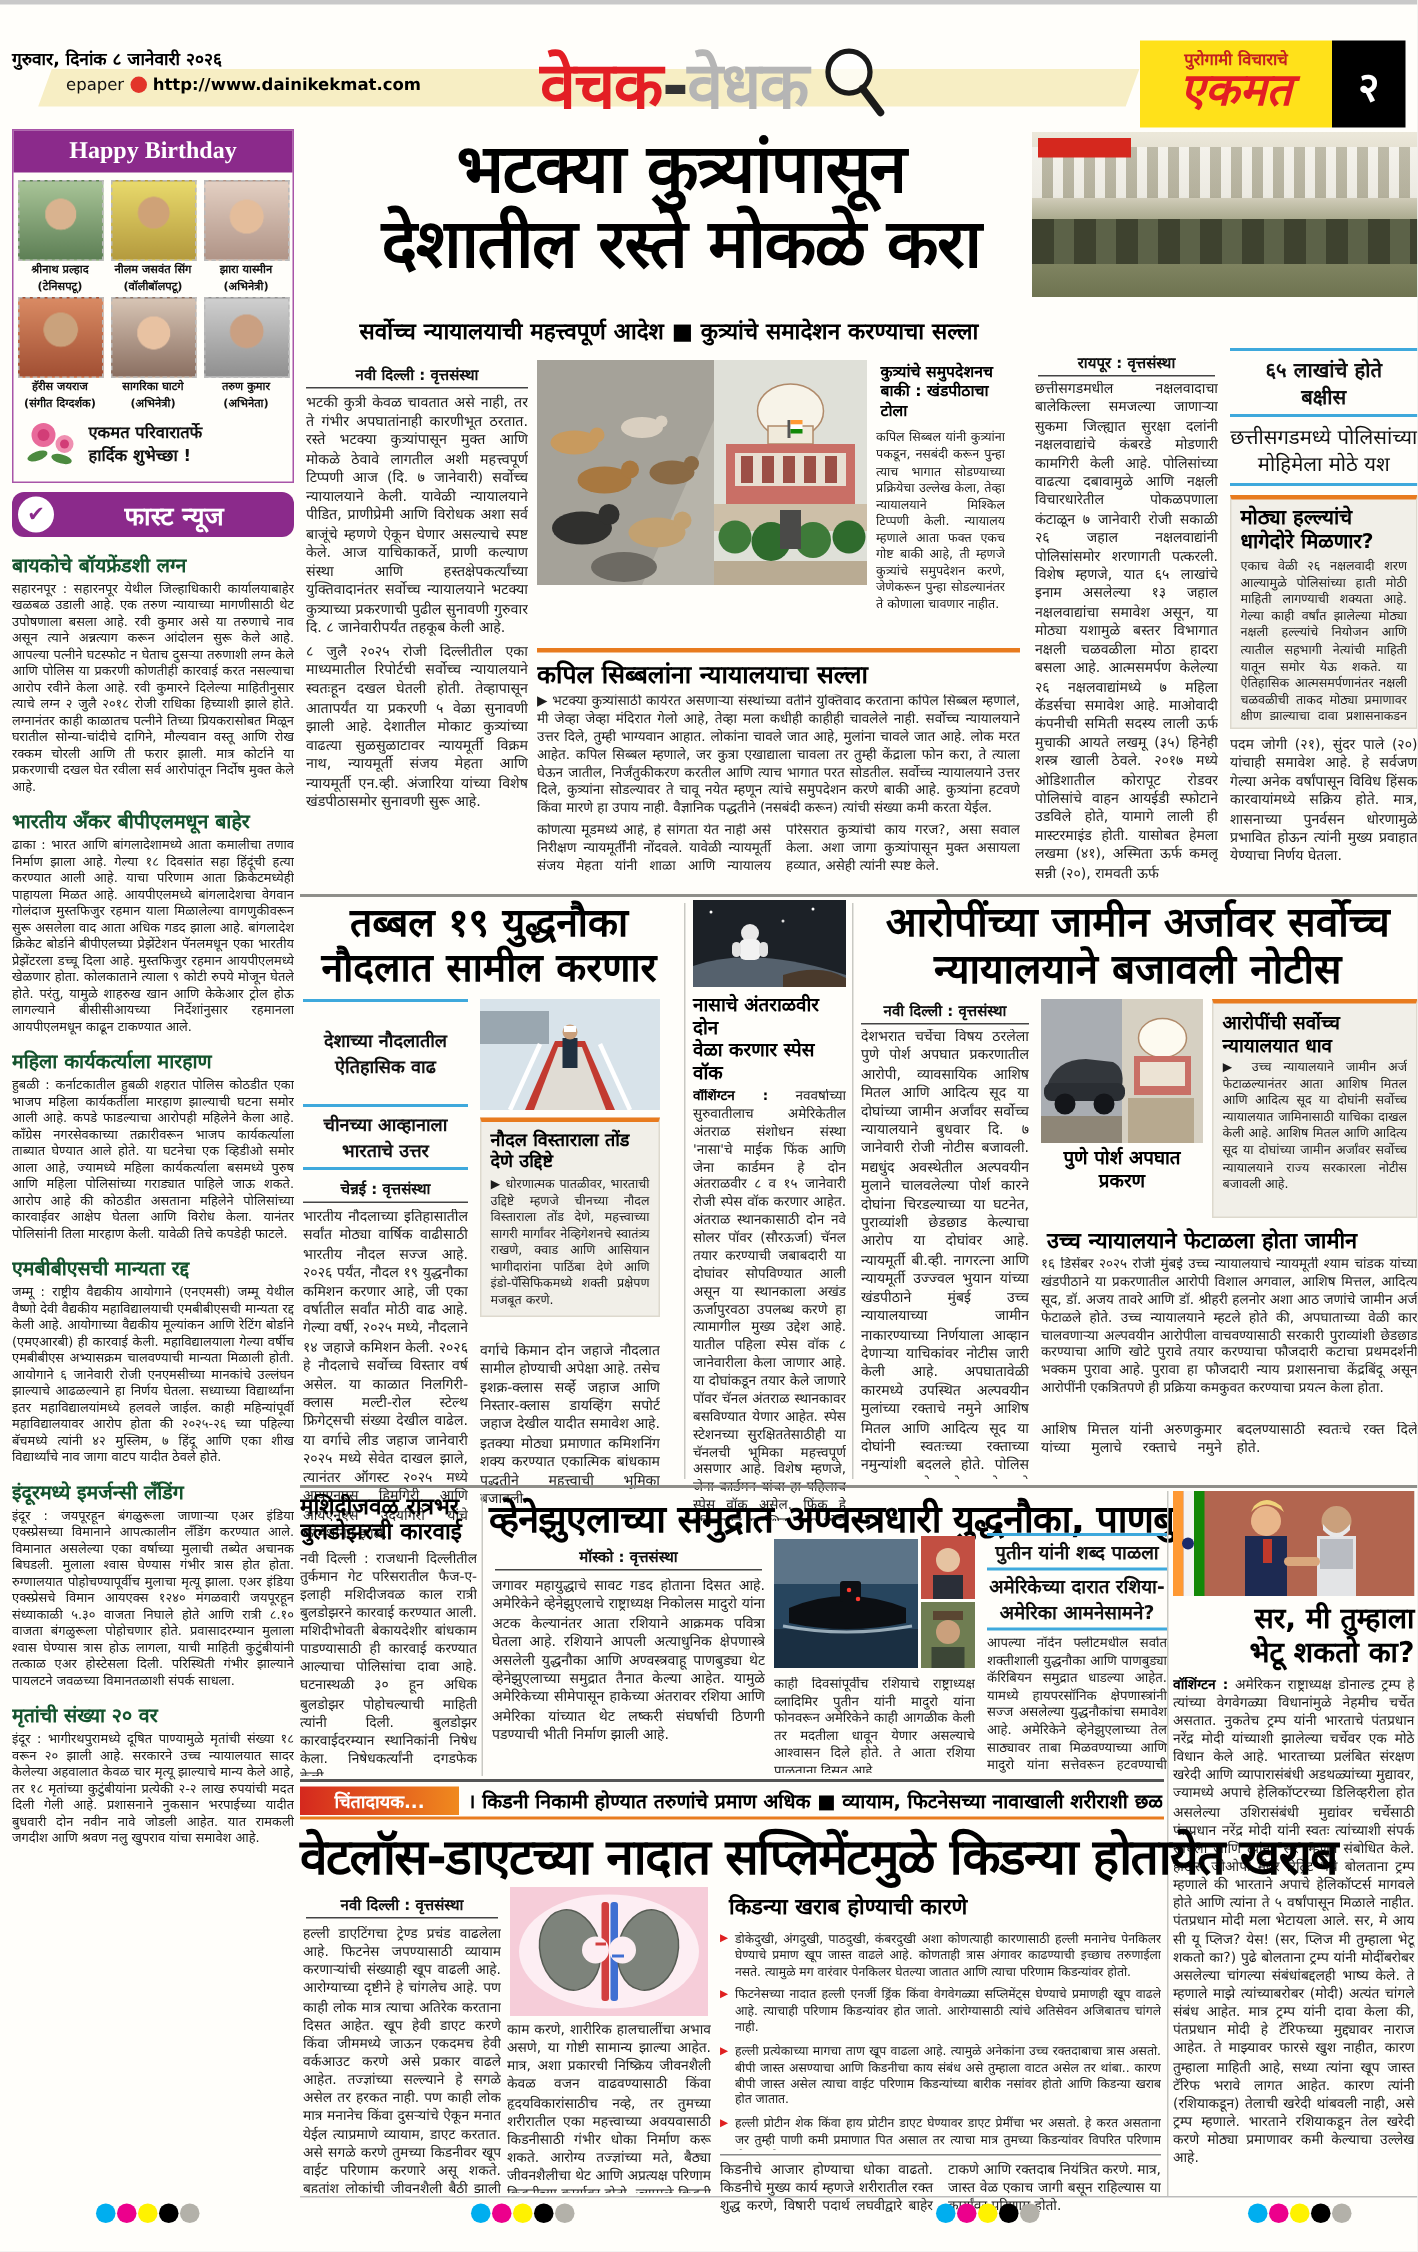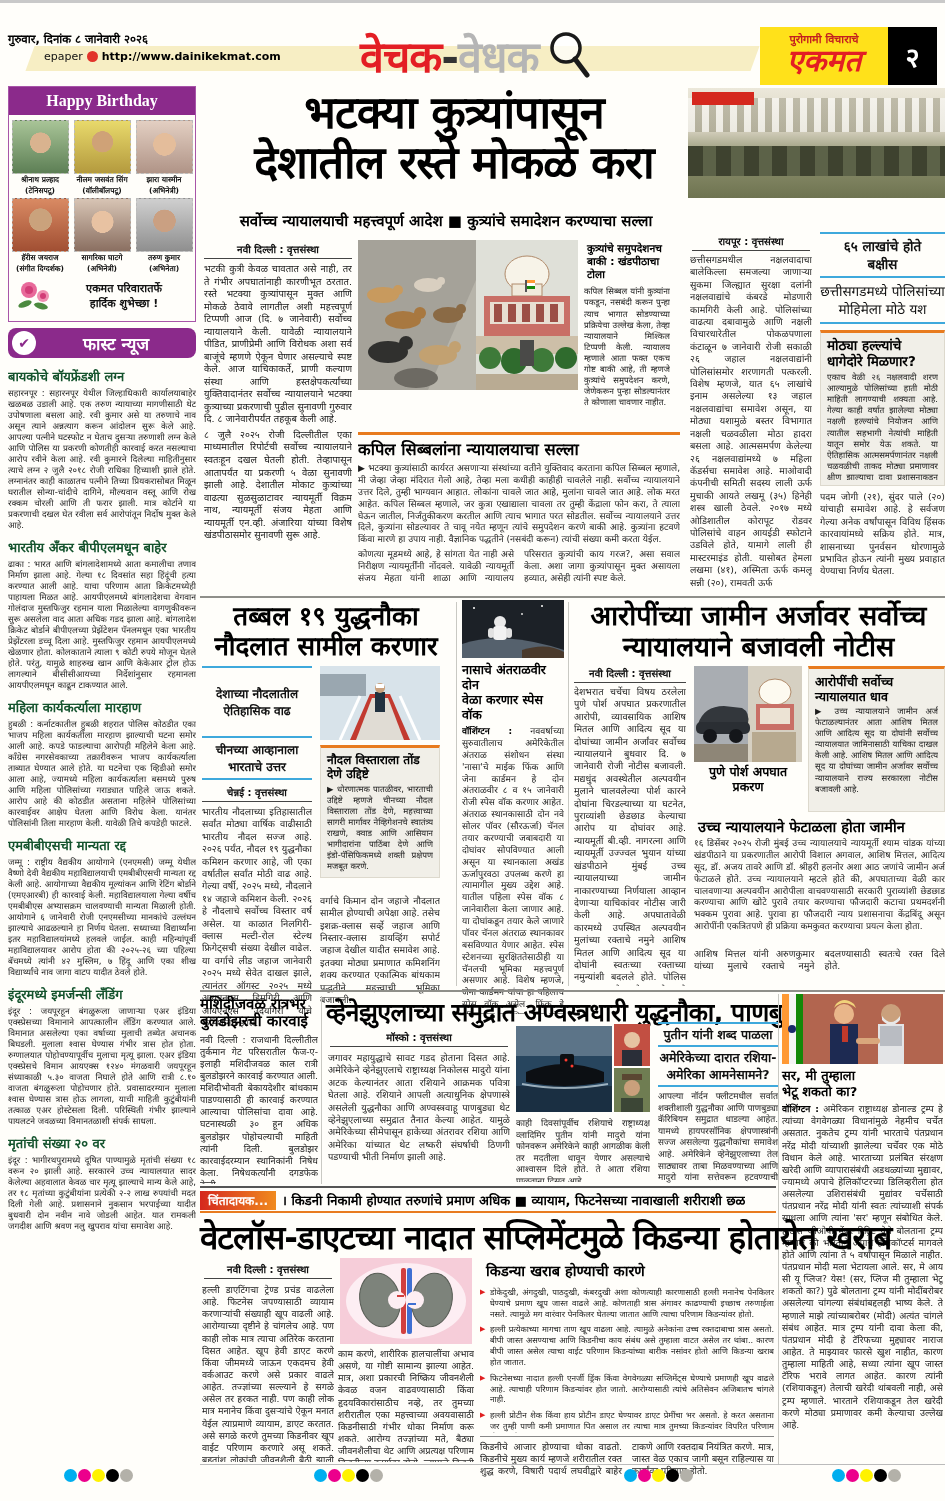--- a/index.html
+++ b/index.html
@@ -93,21 +93,21 @@
     </div>
     <div style="display:flex;align-items:center;gap:4px;margin:4px 6px 0">
       <svg width="40" height="34" viewBox="0 0 40 34">
         <circle cx="14" cy="12" r="8" fill="#e86a9a"></circle>
           <circle cx="14" cy="12" r="4" fill="#d23d77"></circle>
         <circle cx="28" cy="18" r="6" fill="#ef8fb0"></circle>
           <circle cx="28" cy="18" r="3" fill="#d23d77"></circle>
         <ellipse cx="10" cy="26" rx="7" ry="3" fill="#4c8a3f" transform="rotate(-20 10 26)"></ellipse>
         <ellipse cx="26" cy="28" rx="7" ry="3" fill="#4c8a3f" transform="rotate(15 26 28)"></ellipse>
       </svg>
-      <div style="text-align:center;flex:1">
+      <div style="text-align:left;flex:1">
         <div style="font-size:11px;font-weight:bold">एकमत परिवारातर्फे</div>
         <div style="font-size:11px;font-weight:bold">हार्दिक शुभेच्छा !</div>
       </div>
     </div>
   </div>
 
   <div class="abs" style="left:8px;top:328px;width:188px;height:30px;background:#8b2a8b;border-radius:8px;display:flex;align-items:center">
     <span style="width:24px;height:24px;border-radius:50%;background:#fff;color:#8b2a8b;font-size:14px;font-weight:bold;display:flex;align-items:center;justify-content:center;margin-left:4px">✔</span>
     <span style="color:#fff;font-size:17px;font-weight:bold;flex:1;text-align:center">फास्ट न्यूज</span>
   </div>
@@ -405,30 +405,30 @@
         <circle cx="62" cy="20" r="10" fill="#e9b68a"></circle>
         <path d="M52,14 Q62,4 74,14 L72,10 Q62,2 54,10 Z" fill="#f0d27a"></path>
         <rect x="60" y="32" width="6" height="16" fill="#c0392b"></rect>
         <rect x="96" y="30" width="26" height="40" fill="#e3e4e6"></rect>
         <rect x="98" y="32" width="22" height="20" fill="#b9bcc2"></rect>
         <circle cx="109" cy="20" r="10" fill="#caa07c"></circle>
         <path d="M100,22 Q109,34 118,22 L118,26 Q109,36 100,26 Z" fill="#e8e8e8"></path>
         <rect x="74" y="44" width="24" height="6" rx="3" fill="#d9a77c"></rect>
       </svg>
     </div>
-    <div class="hd" style="text-align:left;font-size:13px;line-height:1.2;margin-top:4px">
+    <div class="hd" style="text-align:right;font-size:19px;line-height:1.2;margin-top:4px">
       <div>सर, मी तुम्हाला</div>
       <div>भेटू शकतो का?</div>
     </div>
     <div class="jt" style="font-size:9.2px;margin-top:4px;height:344px"><span class="hd">वॉशिंग्टन :</span> <span>अमेरिकन राष्ट्राध्यक्ष डोनाल्ड ट्रम्प हे त्यांच्या वेगवेगळ्या विधानांमुळे नेहमीच चर्चेत असतात. नुकतेच ट्रम्प यांनी भारताचे पंतप्रधान नरेंद्र मोदी यांच्याशी झालेल्या चर्चेवर एक मोठे विधान केले आहे. भारताच्या प्रलंबित संरक्षण खरेदी आणि व्यापारासंबंधी अडथळ्यांच्या मुद्यावर, ज्यामध्ये अपाचे हेलिकॉप्टरच्या डिलिव्हरीला होत असलेल्या उशिरासंबंधी मुद्यांवर चर्चेसाठी पंतप्रधान नरेंद्र मोदी यांनी स्वतः त्यांच्याशी संपर्क साधला आणि त्यांना 'सर' म्हणून संबोधित केले. हाऊस जीओपी मेंबर रिट्रिट येथे बोलताना ट्रम्प म्हणाले की भारताने अपाचे हेलिकॉप्टर्स मागवले होते आणि त्यांना ते ५ वर्षांपासून मिळाले नाहीत. पंतप्रधान मोदी मला भेटायला आले. सर, मे आय सी यू प्लिज? येस! (सर, प्लिज मी तुम्हाला भेटू शकतो का?) पुढे बोलताना ट्रम्प यांनी मोदींबरोबर असलेल्या चांगल्या संबंधांबद्दलही भाष्य केले. ते म्हणाले माझे त्यांच्याबरोबर (मोदी) अत्यंत चांगले संबंध आहेत. मात्र ट्रम्प यांनी दावा केला की, पंतप्रधान मोदी हे टॅरिफच्या मुद्द्यावर नाराज आहेत. ते माझ्यावर फारसे खुश नाहीत, कारण तुम्हाला माहिती आहे, सध्या त्यांना खूप जास्त टॅरिफ भरावे लागत आहेत. कारण त्यांनी (रशियाकडून) तेलाची खरेदी थांबवली नाही, असे ट्रम्प म्हणाले. भारताने रशियाकडून तेल खरेदी करणे मोठ्या प्रमाणावर कमी केल्याचा उल्लेख आहे.</span></div>
   </div>
 
   <div class="hrule" style="left:200px;top:1186px;width:576px;height:1.5px;background:#555"></div>
   <div class="abs" style="left:200px;top:1190px;width:576px;height:20px;display:flex;align-items:center;gap:6px">
-    <span style="background:linear-gradient(90deg,#d5281e,#f08a1e);color:#fff;font-weight:bold;font-size:12px;padding:1px 8px">चिंतादायक...</span>
+    <span style="background:linear-gradient(90deg,#d5281e,#f08a1e);color:#fff;font-weight:bold;font-size:12px;padding:1px 23px">चिंतादायक...</span>
     <span class="hd" style="font-size:13px;white-space:nowrap;overflow:hidden">। किडनी निकामी होण्यात तरुणांचे प्रमाण अधिक ■ व्यायाम, फिटनेसच्या नावाखाली शरीराशी छळ</span>
   </div>
   <div class="hrule" style="left:200px;top:1211px;width:576px;height:2px;background:#e87b1e"></div>
 
   <div class="abs" style="left:200px;top:1214px;width:745px;height:250px">
     <div class="hd" style="font-size:33px;letter-spacing:-1px;white-space:nowrap">वेटलॉस-डाएटच्या नादात सप्लिमेंटमुळे किडन्या होतायेत खराब</div>
     <div class="dl" style="position:absolute;left:4px;top:48px;width:128px">नवी दिल्ली : वृत्तसंस्था</div>
     <div class="jt" style="position:absolute;left:2px;top:70px;width:132px;height:178px;font-size:9.2px">हल्ली डाएटिंगचा ट्रेण्ड प्रचंड वाढलेला आहे. फिटनेस जपण्यासाठी व्यायाम करणाऱ्यांची संख्याही खूप वाढली आहे. आरोग्याच्या दृष्टीने हे चांगलेच आहे. पण काही लोक मात्र त्याचा अतिरेक करताना दिसत आहेत. खूप हेवी डाएट करणे किंवा जीममध्ये जाऊन एकदमच हेवी वर्कआउट करणे असे प्रकार वाढले आहेत. तज्ज्ञांच्या सल्ल्याने हे सगळे असेल तर हरकत नाही. पण काही लोक मात्र मनानेच किंवा दुसऱ्यांचे ऐकून मनात येईल त्याप्रमाणे व्यायाम, डाएट करतात. असे सगळे करणे तुमच्या किडनीवर खूप वाईट परिणाम करणारे असू शकते. बहुतांश लोकांची जीवनशैली बैठी झाली आहे. म्हणजे, अनेक तास एकाच जागी बसून</div>
     <div class="ph" style="left:140px;top:44px;width:132px;height:86px">
       <svg width="132" height="86" viewBox="0 0 132 86">
@@ -442,22 +442,22 @@
         <circle cx="75" cy="42" r="9" fill="#fdeef3"></circle>
         <line x1="57" y1="38" x2="64" y2="38" stroke="#d23f3f" stroke-width="2"></line>
         <line x1="68" y1="46" x2="76" y2="46" stroke="#3f6fd2" stroke-width="2"></line>
       </svg>
     </div>
     <div class="jt" style="position:absolute;left:138px;top:134px;width:136px;height:114px;font-size:9.2px">काम करणे, शारीरिक हालचालींचा अभाव असणे, या गोष्टी सामान्य झाल्या आहेत. मात्र, अशा प्रकारची निष्क्रिय जीवनशैली केवळ वजन वाढवण्यासाठी किंवा हृदयविकारांसाठीच नव्हे, तर तुमच्या शरीरातील एका महत्त्वाच्या अवयवासाठी किडनीसाठी गंभीर धोका निर्माण करू शकते. आरोग्य तज्ज्ञांच्या मते, बैठ्या जीवनशैलीचा थेट आणि अप्रत्यक्ष परिणाम किडनीच्या कार्यावर होतो, ज्यामुळे किडनी स्टोन (मुतखडा) आणि दीर्घकालीन</div>
     <div style="position:absolute;left:280px;top:44px;width:294px">
       <div class="yellow hd" style="font-size:14.5px;padding:2px 6px">किडन्या खराब होण्याची कारणे</div>
       <ul class="causes jt" style="margin:5px 0 0;padding:0;font-size:8.2px;height:146px">
         <li>डोकेदुखी, अंगदुखी, पाठदुखी, कंबरदुखी अशा कोणत्याही कारणासाठी हल्ली मनानेच पेनकिलर घेण्याचे प्रमाण खूप जास्त वाढले आहे. कोणताही त्रास अंगावर काढण्याची इच्छाच तरुणाईला नसते. त्यामुळे मग वारंवार पेनकिलर घेतल्या जातात आणि त्याचा परिणाम किडन्यांवर होतो.</li>
+        <li>फिटनेसच्या नादात हल्ली एनर्जी ड्रिंक किंवा वेगवेगळ्या सप्लिमेंट्स घेण्याचे प्रमाणही खूप वाढले आहे. त्याचाही परिणाम किडन्यांवर होत जातो. आरोग्यासाठी त्यांचे अतिसेवन अजिबातच चांगले नाही.</li>
         <li>हल्ली प्रत्येकाच्या मागचा ताण खूप वाढला आहे. त्यामुळे अनेकांना उच्च रक्तदाबाचा त्रास असतो. बीपी जास्त असण्याचा आणि किडनीचा काय संबंध असे तुम्हाला वाटत असेल तर थांबा.. कारण बीपी जास्त असेल त्याचा वाईट परिणाम किडन्यांच्या बारीक नसांवर होतो आणि किडन्या खराब होत जातात.</li>
-        <li>फिटनेसच्या नादात हल्ली एनर्जी ड्रिंक किंवा वेगवेगळ्या सप्लिमेंट्स घेण्याचे प्रमाणही खूप वाढले आहे. त्याचाही परिणाम किडन्यांवर होत जातो. आरोग्यासाठी त्यांचे अतिसेवन अजिबातच चांगले नाही.</li>
         <li>हल्ली प्रोटीन शेक किंवा हाय प्रोटीन डाएट घेण्यावर डाएट प्रेमींचा भर असतो. हे करत असताना जर तुम्ही पाणी कमी प्रमाणात पित असाल तर त्याचा मात्र तुमच्या किडन्यांवर विपरित परिणाम होत जातो.</li>
       </ul>
       <div style="border-top:1px solid #888;margin-top:3px"></div>
       <div class="jt" style="font-size:9.2px;margin-top:4px;column-count:2;column-gap:10px;height:44px">किडनीचे आजार होण्याचा धोका वाढतो. किडनीचे मुख्य कार्य म्हणजे शरीरातील रक्त शुद्ध करणे, विषारी पदार्थ लघवीद्वारे बाहेर टाकणे आणि रक्तदाब नियंत्रित करणे. मात्र, जास्त वेळ एकाच जागी बसून राहिल्यास या कार्यांवर परिणाम होतो.</div>
     </div>
   </div>
 
   <div class="hrule" style="left:200px;top:1464px;width:745px;height:1px;background:#bbb"></div>
 
   <div class="dots" style="left:64px;top:1469px">

